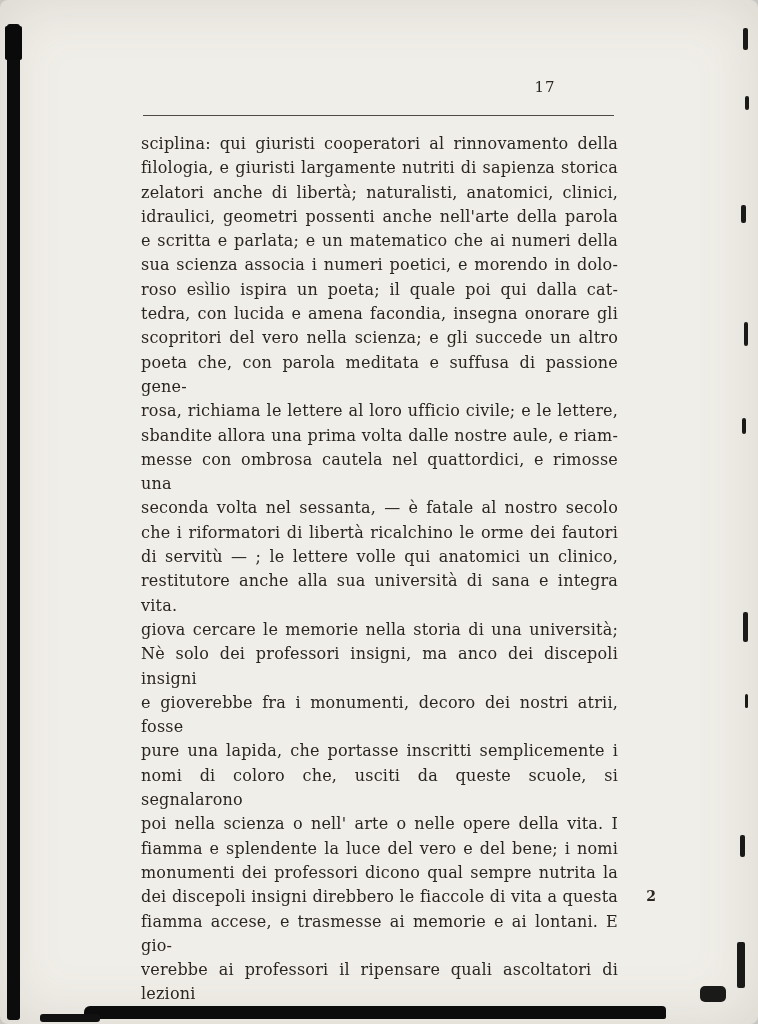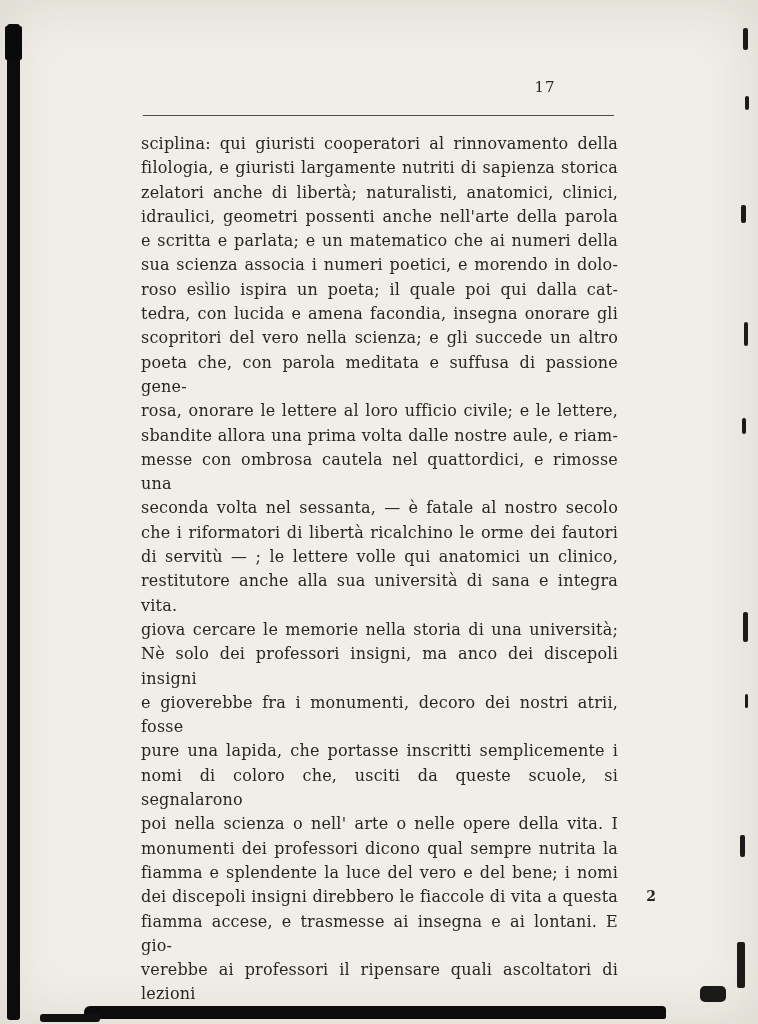--- a/index.html
+++ b/index.html
@@ -10,20 +10,21 @@
   .scan {
     position: relative;
     width: 758px;
     height: 1024px;
     margin: 0 auto;
     background: var(--paper, #f0eee8);
     overflow: hidden;
     font-family: "DejaVu Serif", "Liberation Serif", serif;
     color: var(--ink, #2b2520);
     box-shadow: inset 0 0 60px rgba(120,110,95,0.18);
+    border-radius: 8px;
   }
   
   .edge-left {
     position: absolute;
     left: 7px; top: 24px;
     width: 13px; height: 996px;
     background: #0c0c0c;
     border-radius: 3px;
   }
   .edge-left-cap {
@@ -127,36 +128,36 @@
     <div class="line">sciplina: qui giuristi cooperatori al rinnovamento della</div>
     <div class="line">filologia, e giuristi largamente nutriti di sapienza storica</div>
     <div class="line">zelatori anche di libertà; naturalisti, anatomici, clinici,</div>
     <div class="line">idraulici, geometri possenti anche nell'arte della parola</div>
     <div class="line">e scritta e parlata; e un matematico che ai numeri della</div>
     <div class="line">sua scienza associa i numeri poetici, e morendo in dolo-</div>
     <div class="line">roso esìlio ispira un poeta; il quale poi qui dalla cat-</div>
     <div class="line">tedra, con lucida e amena facondia, insegna onorare gli</div>
     <div class="line">scopritori del vero nella scienza; e gli succede un altro</div>
     <div class="line">poeta che, con parola meditata e suffusa di passione gene-</div>
-    <div class="line">rosa, onorare le lettere al loro ufficio civile; e le lettere,</div>
+    <div class="line">rosa, richiama le lettere al loro ufficio civile; e le lettere,</div>
     <div class="line">sbandite allora una prima volta dalle nostre aule, e riam-</div>
     <div class="line">messe con ombrosa cautela nel quattordici, e rimosse una</div>
     <div class="line">seconda volta nel sessanta, — è fatale al nostro secolo</div>
     <div class="line">che i riformatori di libertà ricalchino le orme dei fautori</div>
     <div class="line">di servitù — ; le lettere volle qui anatomici un clinico,</div>
     <div class="line">restitutore anche alla sua università di sana e integra vita.</div>
     <div class="line">giova cercare le memorie nella storia di una università;</div>
     <div class="line">Nè solo dei professori insigni, ma anco dei discepoli insigni</div>
     <div class="line">e gioverebbe fra i monumenti, decoro dei nostri atrii, fosse</div>
     <div class="line">pure una lapida, che portasse inscritti semplicemente i</div>
     <div class="line">nomi di coloro che, usciti da queste scuole, si segnalarono</div>
     <div class="line">poi nella scienza o nell' arte o nelle opere della vita. I</div>
+    <div class="line">fiamma e splendente la luce del vero e del bene; i nomi</div>
     <div class="line">monumenti dei professori dicono qual sempre nutrita la</div>
-    <div class="line">fiamma e splendente la luce del vero e del bene; i nomi</div>
     <div class="line">dei discepoli insigni direbbero le fiaccole di vita a questa</div>
-    <div class="line">fiamma accese, e trasmesse ai insegna e ai lontani. E gio-</div>
+    <div class="line">fiamma accese, e trasmesse ai memorie e ai lontani. E gio-</div>
     <div class="line">verebbe ai professori il ripensare quali ascoltatori di lezioni</div>
 
   </div>
 
   <div class="signature">2</div>
 
 </div>
 
 </body></html>

